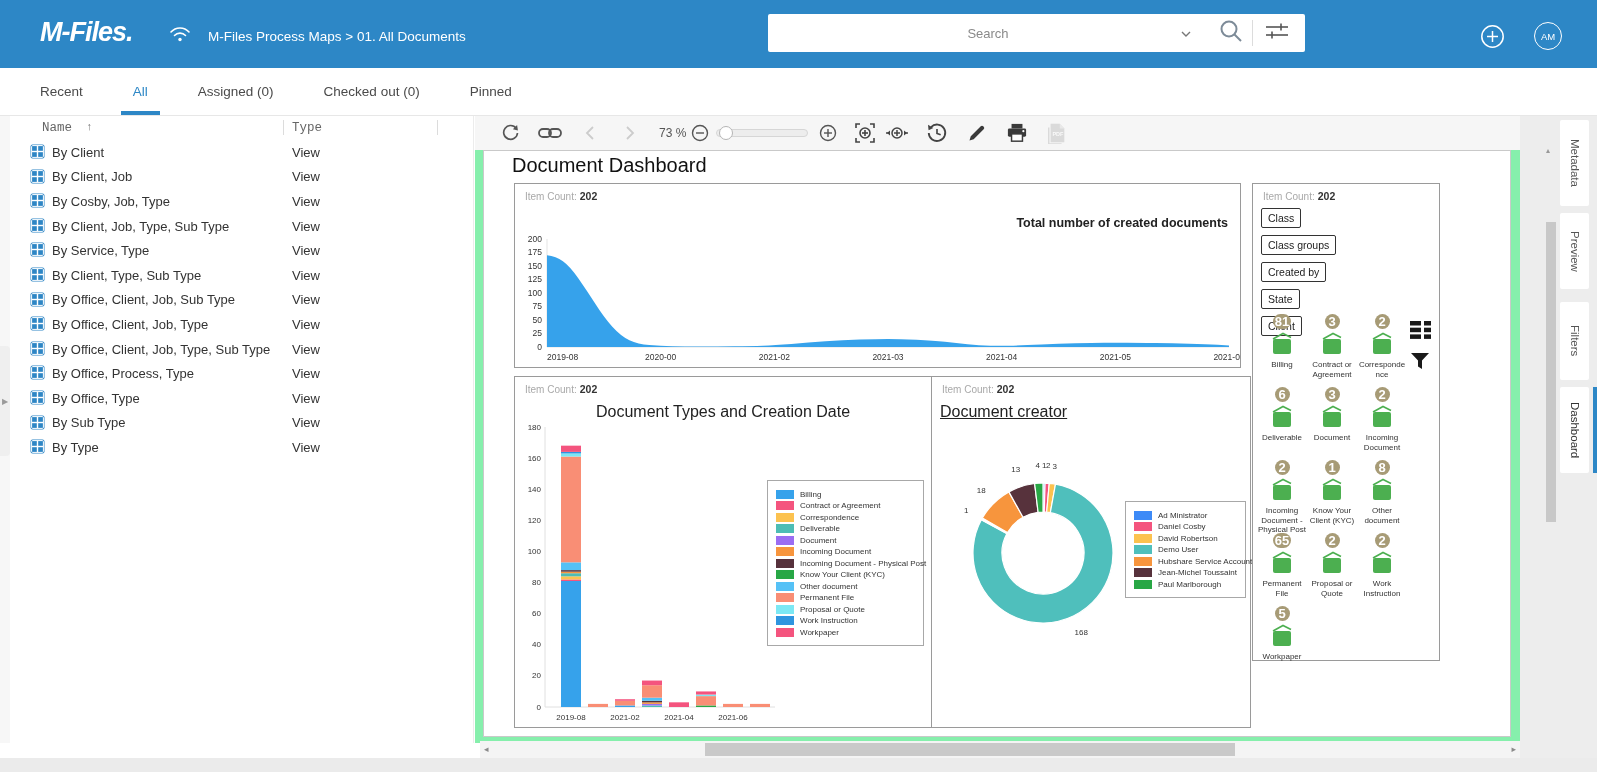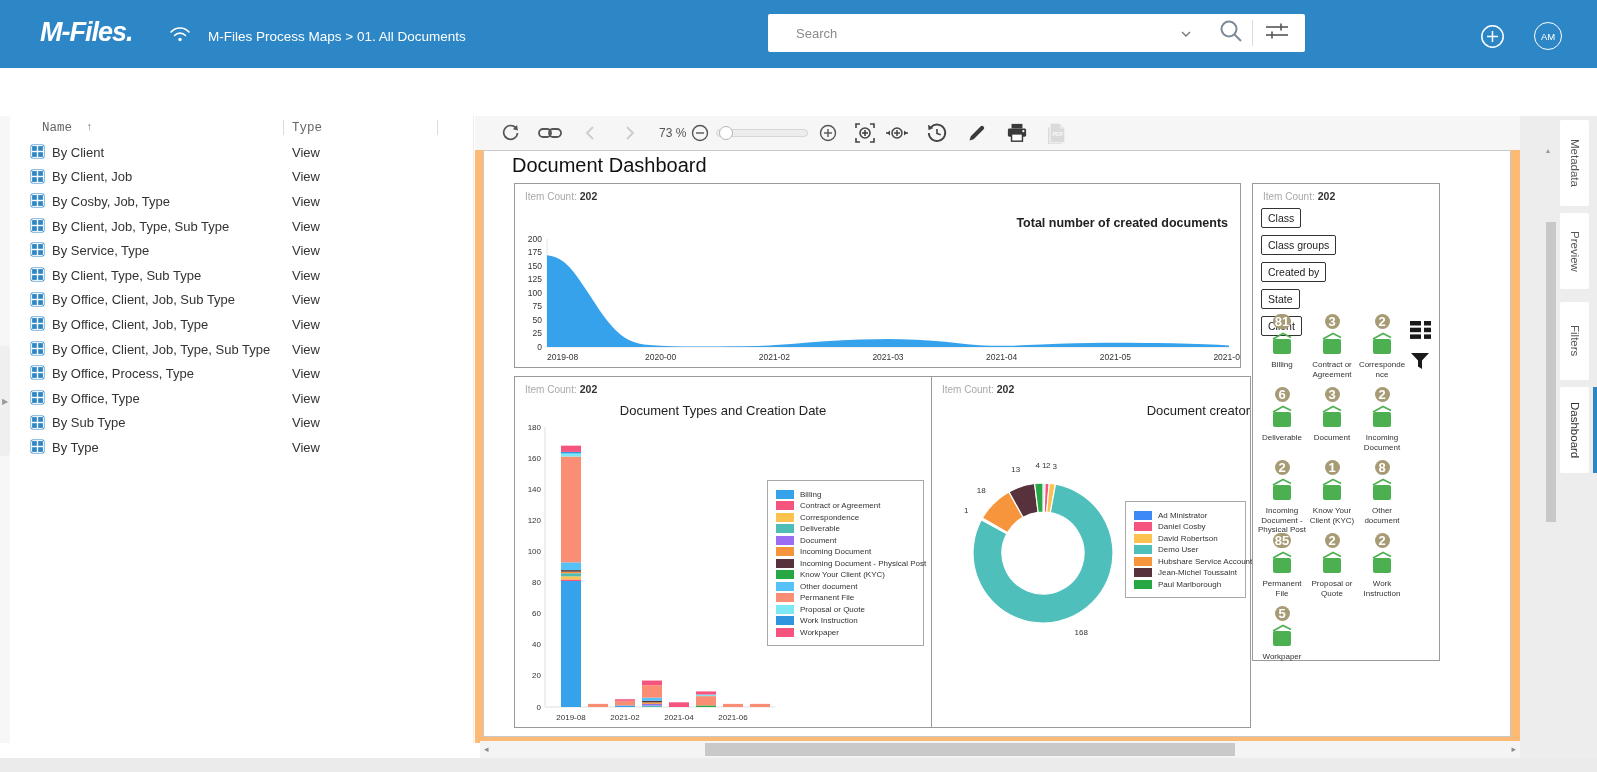--- a/index.html
+++ b/index.html
@@ -9,21 +9,21 @@
 
   
   #hdr { position:absolute; left:0; top:0; width:1597px; height:68px; background:#2d87c6; }
   #logo { position:absolute; left:40px; top:17px; color:#fff; font-size:27px;
           font-weight:bold; font-style:italic; letter-spacing:-1px; }
   #wifi { position:absolute; left:169px; top:25px; }
   #crumb { position:absolute; left:208px; top:29px; color:#fff; font-size:13.5px; }
   #searchbox { position:absolute; left:768px; top:14px; width:537px; height:38px;
                background:#fff; border-radius:2px; display:flex; align-items:center; }
   #searchbox input { flex:1; border:0; outline:none; font-size:13px; color:#a16207;
-                     padding-left:28px; font-family:"Liberation Sans",sans-serif; background:transparent;}
+                     padding-left:28px; font-family:"Liberation Sans",sans-serif; background:transparent;text-align:center;}
   #searchbox input::placeholder { color:#8a8a8a; }
   .sb-div { width:1px; height:26px; background:#dcdcdc; margin:0 10px 0 8px; }
   #plus-circ { position:absolute; left:1480px; top:24px; }
   #avatar { position:absolute; left:1534px; top:22px; width:28px; height:28px;
             border:1.6px solid #fff; border-radius:50%; color:#fff; font-size:9.5px;
             display:flex; align-items:center; justify-content:center; }
 
   
   #tabbar { position:absolute; left:0; top:68px; width:1597px; height:48px; background:#fff;
             border-bottom:1px solid #e7e7e7; padding-left:40px; }
@@ -45,21 +45,21 @@
   #sort-arrow { position:absolute; left:76px; top:5px; color:#777; font-size:11px; }
   #col-type { position:absolute; left:282px; top:5px; }
   .hdr-div { position:absolute; top:4px; width:1px; height:15px; background:#dcdcdc; }
   .row { position:relative; height:24.6px; display:flex; align-items:center; font-size:13px;
          color:#333; cursor:pointer; }
   .row .vicon { position:absolute; left:20px; top:4px; }
   .row .rname { position:absolute; left:42px; }
   .row .rtype { position:absolute; left:282px; }
 
   
-  #main { position:absolute; left:475px; top:116px; width:1118px; height:627px; background:#fdba74; }
+  #main { position:absolute; left:475px; top:116px; width:1118px; height:627px; background:#86efac; }
   #toolbar { position:absolute; left:0; top:0; width:1045px; height:34px; background:#f6f6f6;
              display:flex; align-items:center; padding-left:22px; }
   .tbtn { display:flex; align-items:center; justify-content:center; width:26px; height:26px;
           margin-right:14px; cursor:pointer; }
   .tbtn.dis { opacity:.45; cursor:default; }
   #zoomlvl { font-size:12px; color:#555; margin:0 4px 0 2px; }
   #slider { position:relative; width:92px; height:8px; background:#ededed; border:1px solid #d6d6d6;
             border-radius:4px; margin:0 10px 0 6px; cursor:pointer; }
   #sliderhandle { position:absolute; left:2px; top:-4px; width:14px; height:14px; background:#fff;
                   border:1px solid #b5b5b5; border-radius:50%; }
@@ -68,24 +68,24 @@
   #dashtitle { position:absolute; left:28px; top:3px; font-size:20px; color:#111; }
 
   .panel { position:absolute; background:#fff; border:1px solid #9a9a9a; }
   #p-area  { left:30px;  top:32px;  width:727px; height:185px; }
   #p-bars  { left:30px;  top:225px; width:418px; height:352px; }
   #p-donut { left:447px; top:225px; width:320px; height:352px; }
   #p-class { left:768px; top:32px;  width:188px; height:478px; }
 
   .itemcount { position:absolute; left:10px; top:6px; font-size:10px; color:#a9a9a9; }
   .itemcount b { color:#333; margin-left:3px; font-size:10.5px; }
-  .ctitle { position:absolute; font-size:13px; color:#222; }
+  .ctitle { position:absolute; font-size:16px; color:#222; }
   #t-area  { right:12px; top:32px; font-weight:bold; font-size:12.5px;}
   #t-bars  { left:0; right:0; top:26px; text-align:center; }
-  #t-donut { left:8px; right:0; top:26px; text-align:right; }
+  #t-donut { left:8px; right:0; top:26px; text-align:left;text-decoration:underline; }
 
   .legend { position:absolute; background:#fff; border:1px solid #a8a8a8; padding:6px 8px; }
   #leg-bars  { left:252px; top:103px; width:157px; }
   #leg-donut { left:193px; top:124px; width:121px; }
   .lrow { display:flex; align-items:center; margin:2.5px 0; }
   .lsw { width:18px; height:9px; margin-right:6px; flex:none; }
   .ltxt { font-size:8px; color:#333; white-space:nowrap; }
 
   
   .cbtn { display:inline-block; border:1px solid #333; background:#fff; font-size:10.5px;
@@ -164,20 +164,21 @@
     <span id="plus-circ">
       <svg width="25" height="25" viewBox="0 0 25 25">
           <circle cx="12.5" cy="12.5" r="10.7" fill="none" stroke="#fff" stroke-width="1.5"></circle>
           <line x1="12.5" y1="7" x2="12.5" y2="18" stroke="#fff" stroke-width="1.5"></line>
           <line x1="7" y1="12.5" x2="18" y2="12.5" stroke="#fff" stroke-width="1.5"></line>
         </svg>
     </span>
     <div id="avatar">AM</div>
   </div>
 
+  <div id="tabbar"><span class="tab">Recent</span><span class="tab active">All</span><span class="tab">Assigned (0)</span><span class="tab">Checked out (0)</span><span class="tab">Pinned</span></div>
 
   <div id="leftrail">
     <div id="railhandle">▶</div>
   </div>
 
   <div id="listpanel">
     <div id="listhdr">
       <span id="col-name">Name</span>
       <span id="sort-arrow">↑</span>
       <span class="hdr-div" style="left:273px"></span>
@@ -713,21 +714,21 @@
             </div>
             <div class="citem">
               <div><span class="cbadge">8</span></div>
               <div><svg width="26" height="26" viewBox="0 0 26 26">
                   <rect x="4" y="9" width="18" height="15" rx="2" fill="#4caf50"></rect>
                   <path d="M4 9 L14 3.5 L22 7.5" fill="none" stroke="#4caf50" stroke-width="1.6"></path>
                 </svg></div>
               <div class="clabel">Other document</div>
             </div>
             <div class="citem">
-              <div><span class="cbadge">85</span></div>
+              <div><span class="cbadge">65</span></div>
               <div><svg width="26" height="26" viewBox="0 0 26 26">
                   <rect x="4" y="9" width="18" height="15" rx="2" fill="#4caf50"></rect>
                   <path d="M4 9 L14 3.5 L22 7.5" fill="none" stroke="#4caf50" stroke-width="1.6"></path>
                 </svg></div>
               <div class="clabel">Permanent File</div>
             </div>
             <div class="citem">
               <div><span class="cbadge">2</span></div>
               <div><svg width="26" height="26" viewBox="0 0 26 26">
                   <rect x="4" y="9" width="18" height="15" rx="2" fill="#4caf50"></rect>

